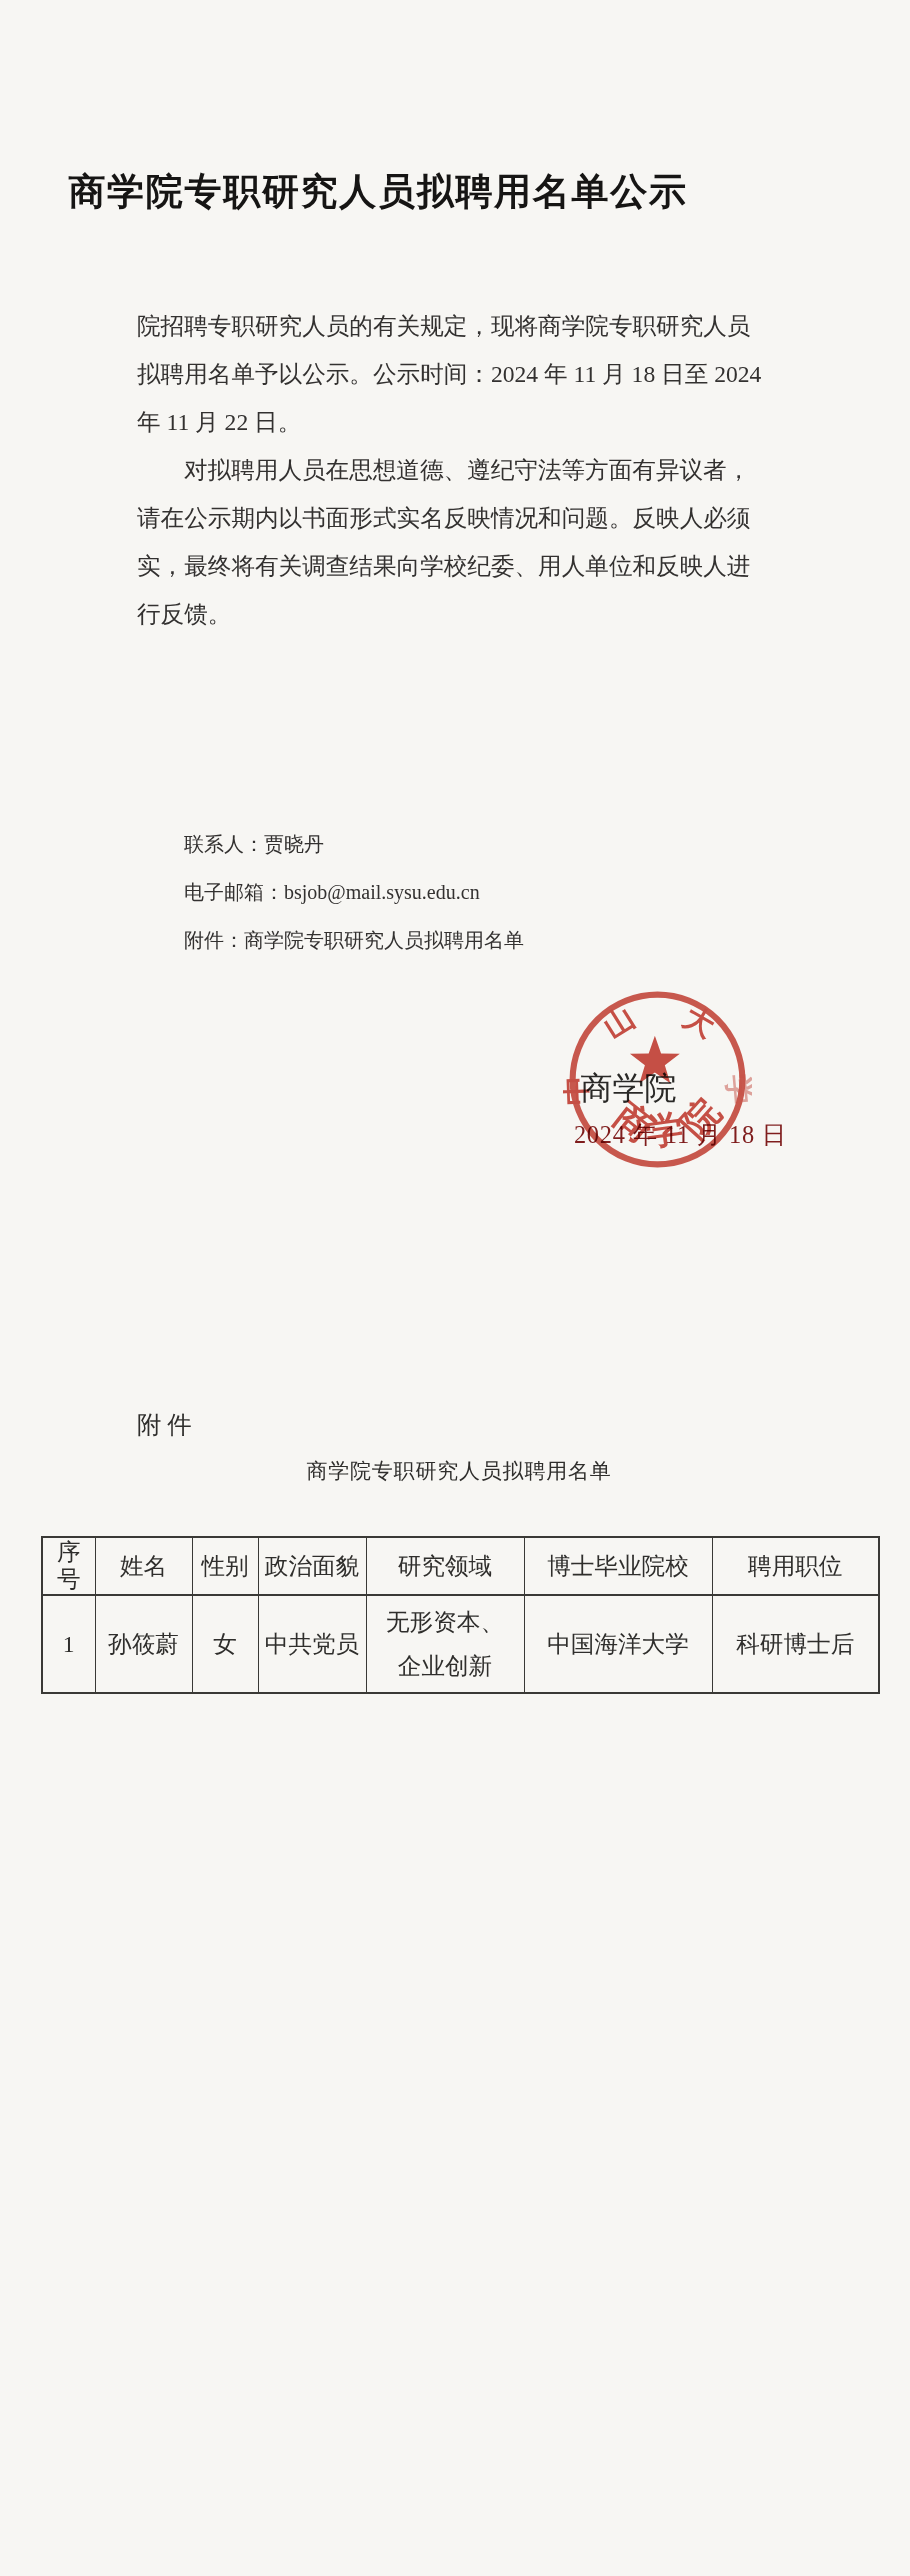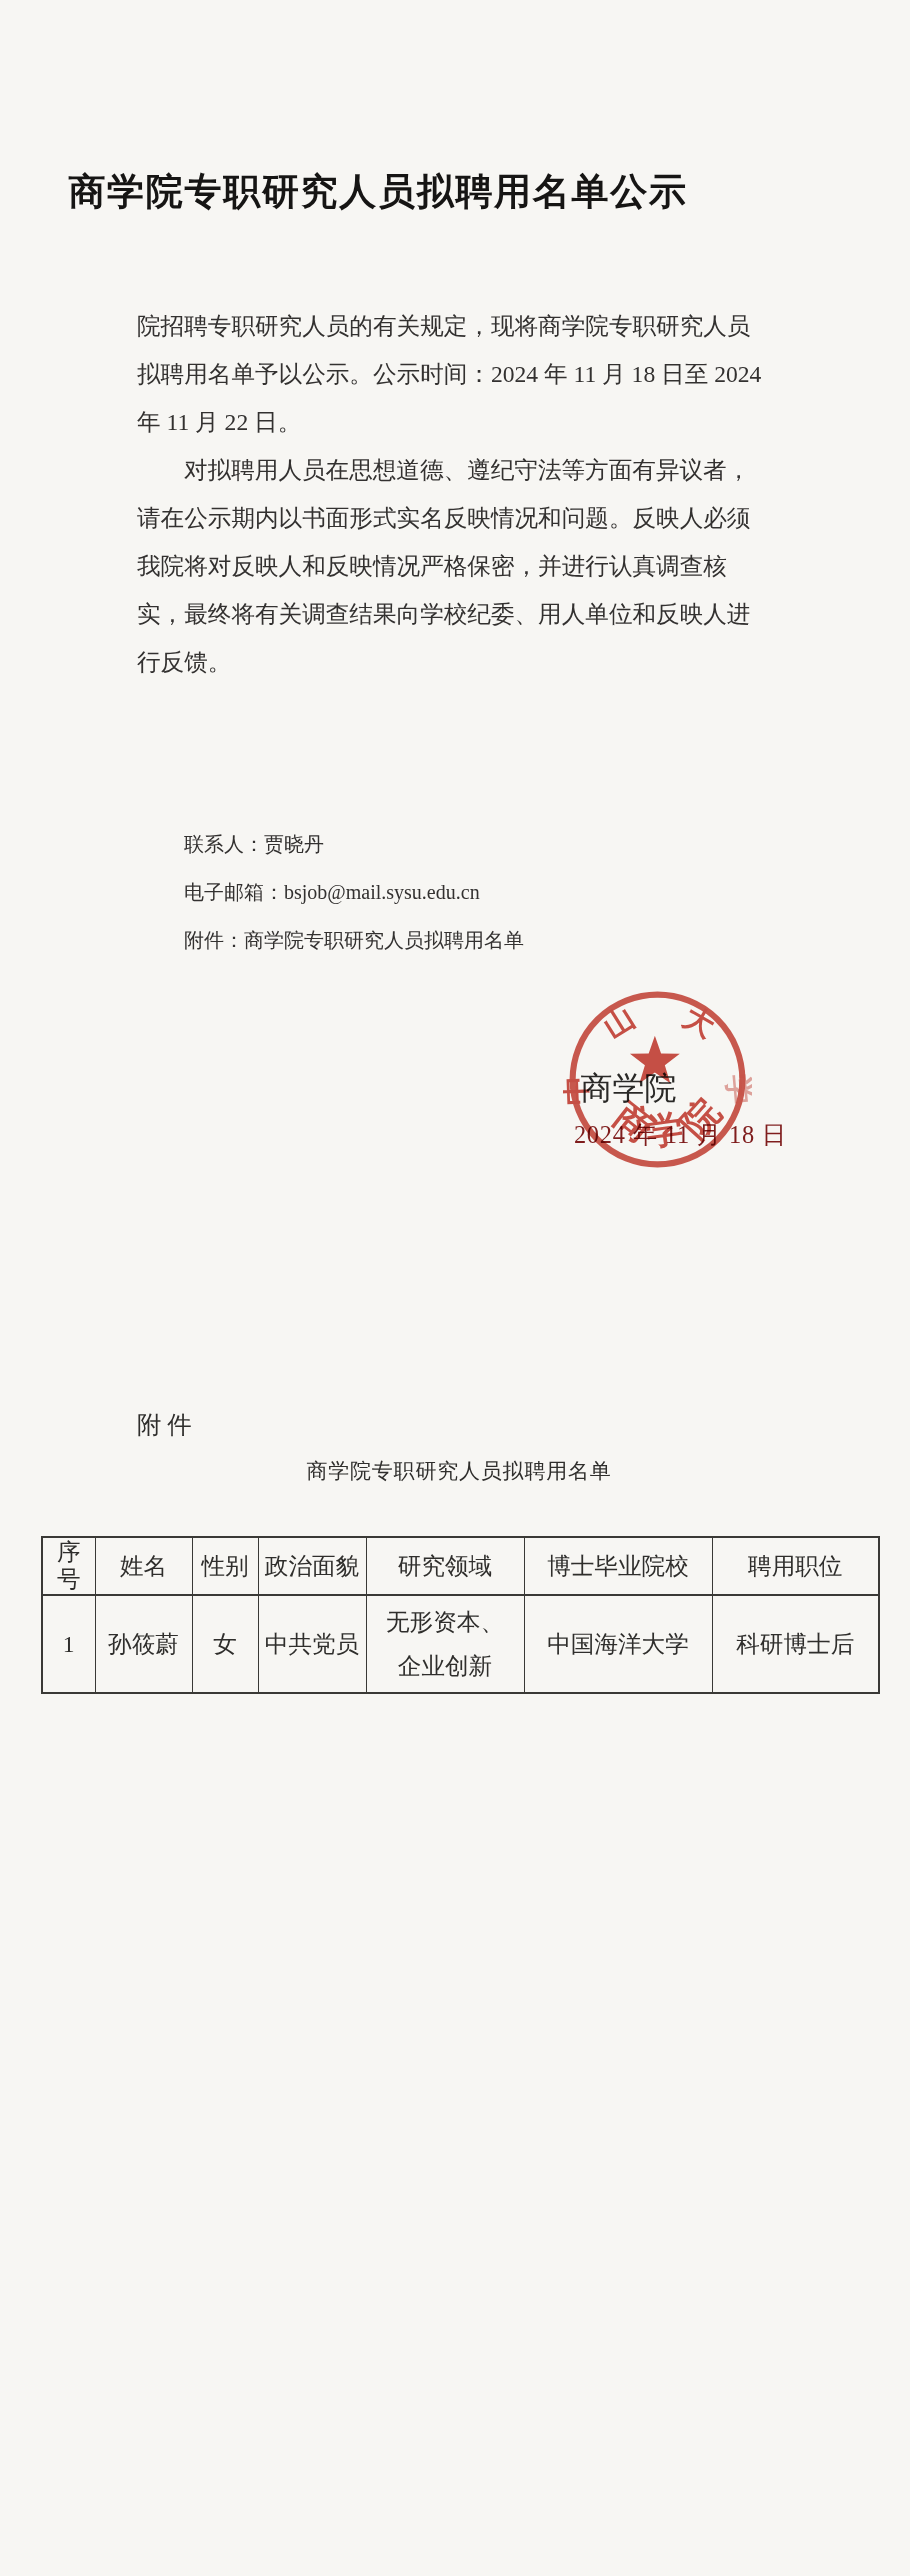--- a/index.html
+++ b/index.html
@@ -118,21 +118,20 @@
 <div class="page">
 
   <div class="page-title">商学院专职研究人员拟聘用名单公示</div>
 
   <div class="body-block">
     <div class="line full">院招聘专职研究人员的有关规定，现将商学院专职研究人员</div>
     <div class="line full">拟聘用名单予以公示。公示时间：2024 年 11 月 18 日至 2024</div>
     <div class="line short">年 11 月 22 日。</div>
     <div class="line full indent">对拟聘用人员在思想道德、遵纪守法等方面有异议者，</div>
     <div class="line full">请在公示期内以书面形式实名反映情况和问题。反映人必须</div>
-    <div class="line full">我院将对反映人和反映情况严格保密，并进行认真调查核</div>
     <div class="line full">实，最终将有关调查结果向学校纪委、用人单位和反映人进</div>
     <div class="line short">行反馈。</div>
   </div>
 
   <div class="contact-block">
     <div class="line indent">联系人：贾晓丹</div>
     <div class="line indent">电子邮箱：bsjob@mail.sysu.edu.cn</div>
     <div class="line indent">附件：商学院专职研究人员拟聘用名单</div>
   </div>
 

